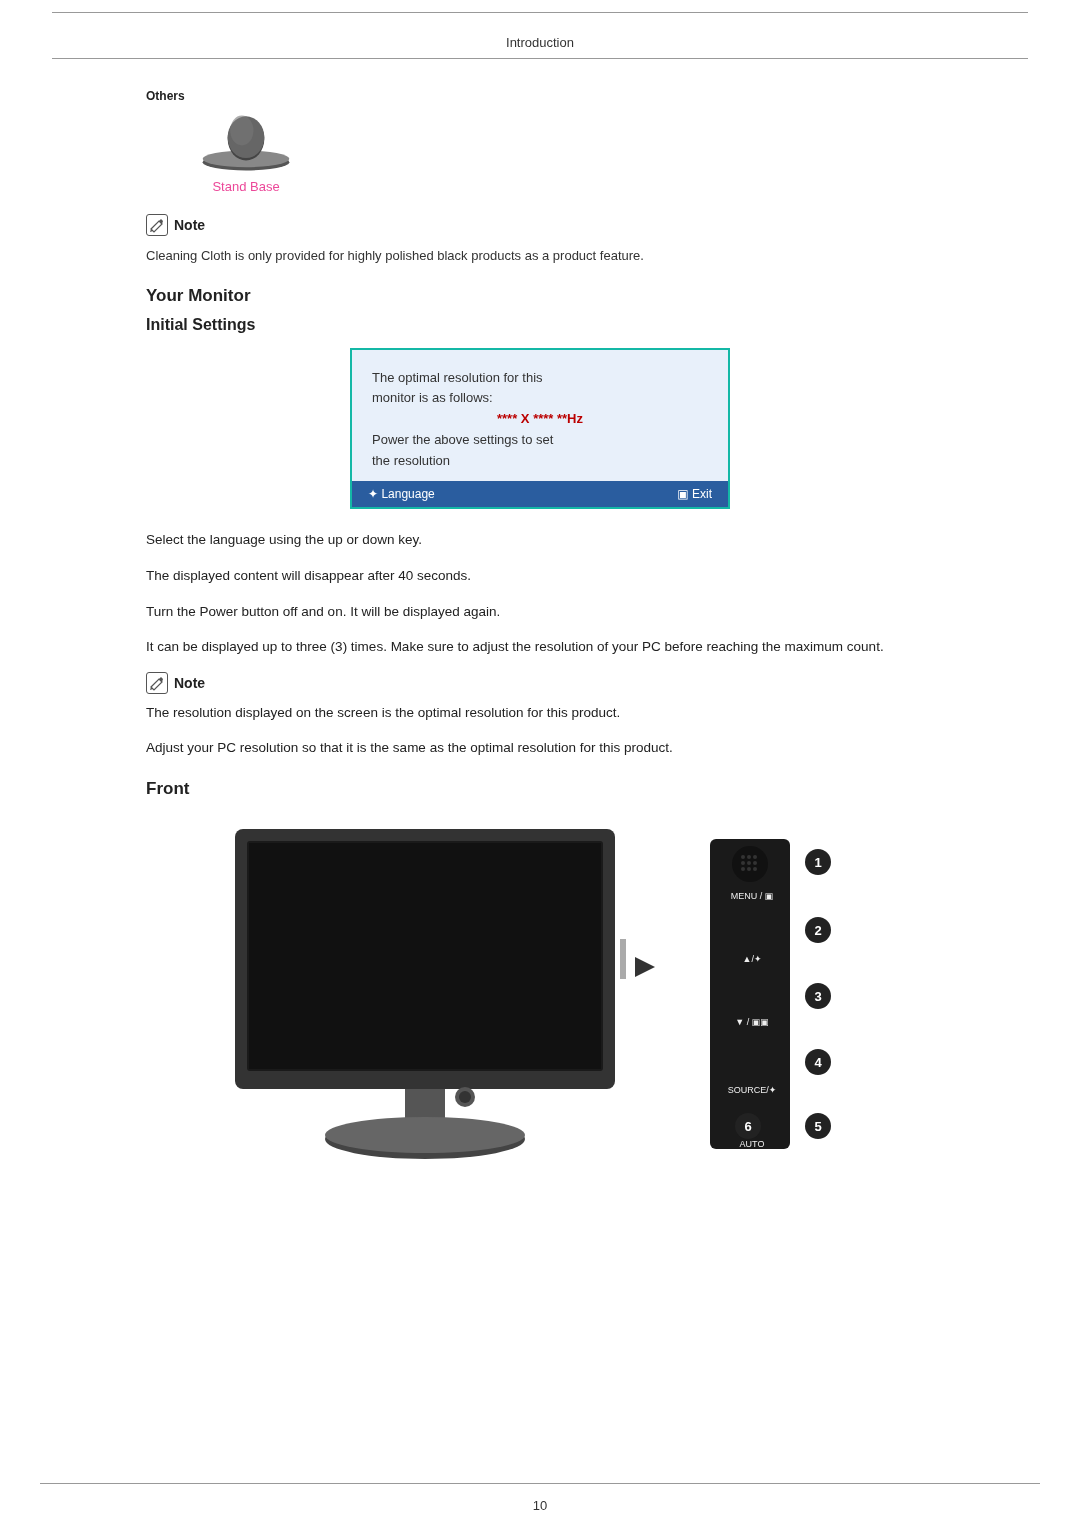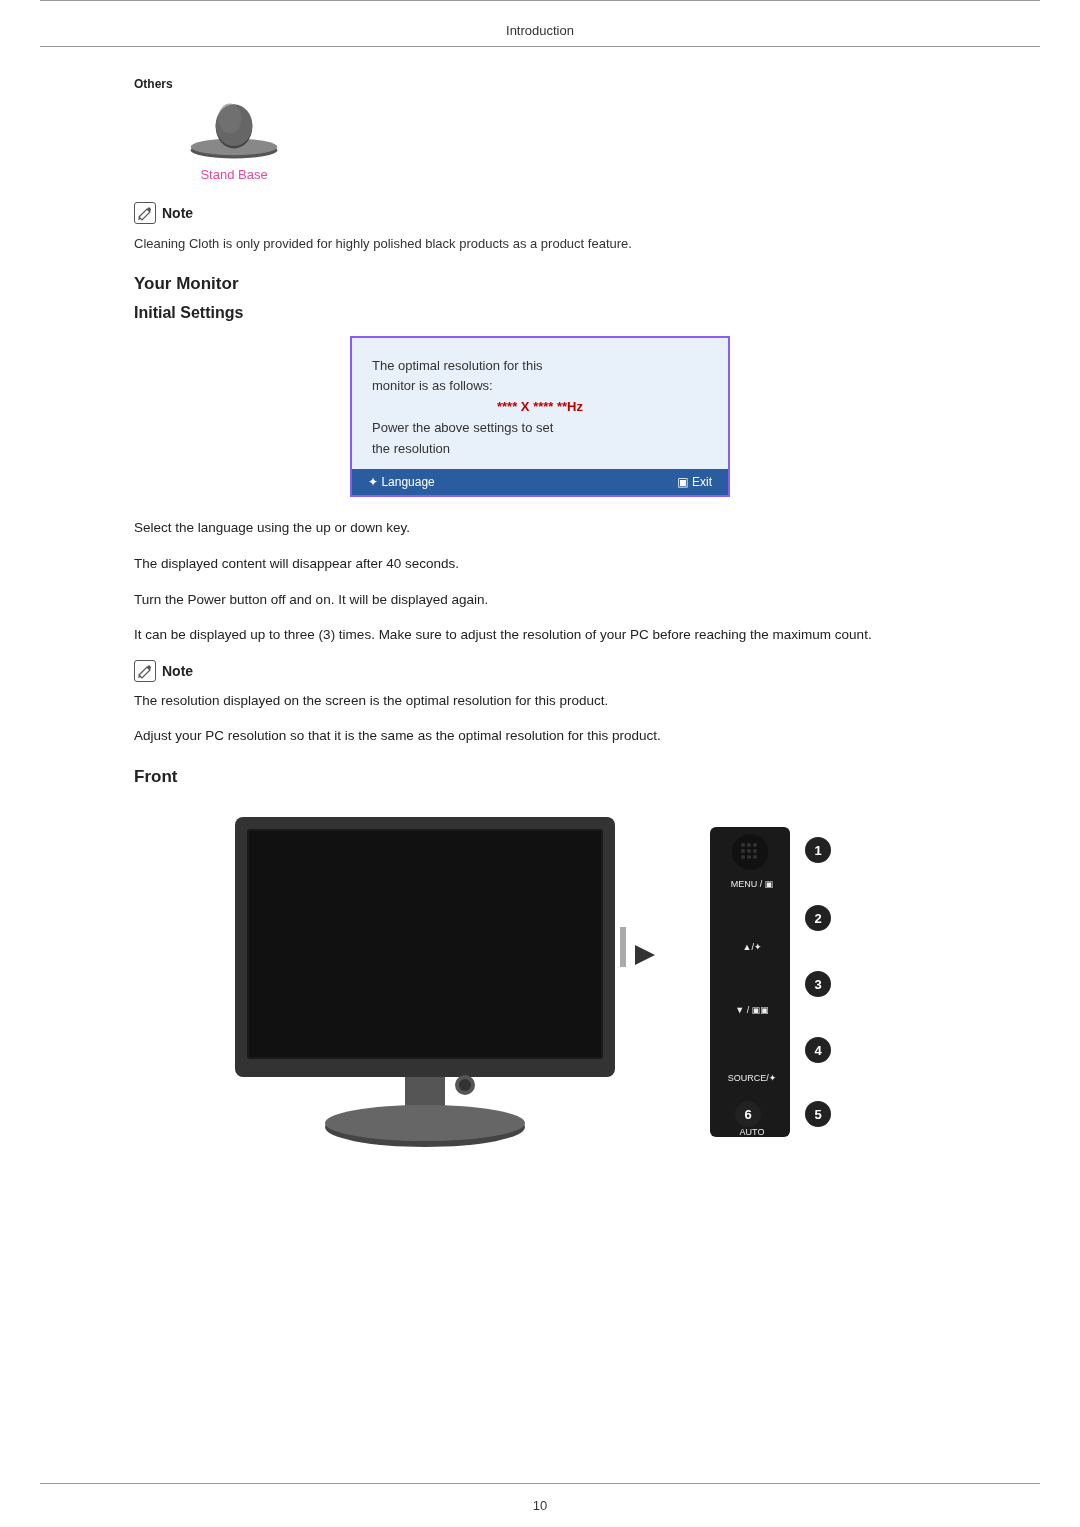--- a/index.html
+++ b/index.html
@@ -9,21 +9,21 @@
       font-size: 14px;
       color: #222;
       width: 1080px;
       min-height: 1527px;
       position: relative;
     }
 
     .page-container {
       width: 1080px;
       min-height: 1527px;
-      padding: 0;
+      padding: 12px;
       position: relative;
     }
 
     
     .top-rule {
       border-top: 1px solid #999;
       margin: 0 40px;
       padding-top: 10px;
     }
 
@@ -120,21 +120,21 @@
     }
 
     .sub-heading {
       font-weight: bold;
       font-size: 16px;
       margin: 10px 0 14px;
     }
 
     
     .settings-dialog {
-      border: 2px solid #8b5cf6;
+      border: 2px solid #14b8a6;
       background: #e8f0fa;
       width: 380px;
       margin: 0 auto 20px auto;
       padding: 0;
       font-size: 13px;
     }
 
     .settings-dialog-body {
       padding: 18px 20px 10px;
       color: #333;

